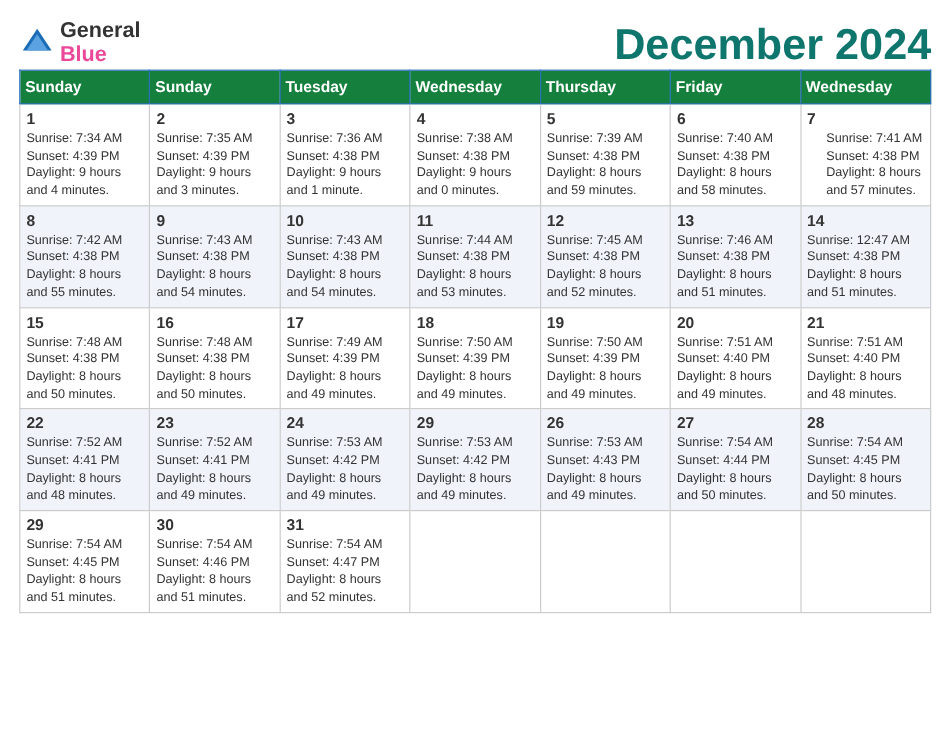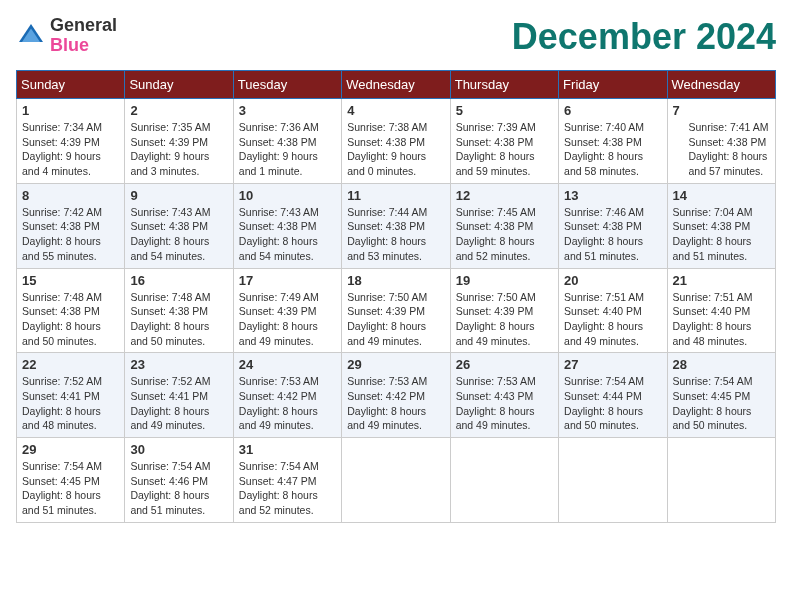--- a/index.html
+++ b/index.html
@@ -7,21 +7,20 @@
       font-family: Arial, sans-serif;
       background: #fff;
       width: 792px;
       min-height: 612px;
       padding: 16px;
     }
     .header {
       display: flex;
       justify-content: space-between;
       align-items: flex-start;
-      margin-bottom: 12px;
     }
     .logo {
       display: flex;
       align-items: center;
       gap: 4px;
     }
     .logo-text {
       font-size: 18px;
       font-weight: bold;
       line-height: 1.1;
@@ -43,26 +42,26 @@
     .location-title {
       font-size: 16px;
       color: #333;
     }
     .calendar {
       width: 100%;
       border-collapse: collapse;
       font-size: 11px;
     }
     .calendar th {
-      background-color: #7f1d1d;
+      background-color: #15803d;
       color: #fff;
       padding: 6px 4px;
       text-align: left;
       font-size: 13px;
-      font-weight: normal;
+      font-weight: bold;
       border: 1px solid #2970b8;
     }
     .calendar td {
       border: 1px solid #ccc;
       vertical-align: top;
       padding: 4px 5px;
       width: 108px;
       min-height: 80px;
       background: #fff;
     }
@@ -206,21 +205,21 @@
         </td>
         <td>
           <span class="day-num">13</span>
           <div class="day-info" style="white-space: pre-line;">Sunrise: 7:46 AM
 Sunset: 4:38 PM
 Daylight: 8 hours
 and 51 minutes.</div>
         </td>
         <td>
           <span class="day-num">14</span>
-          <div class="day-info" style="white-space: pre-line;">Sunrise: 7:04 AM
+          <div class="day-info" style="white-space: pre-line;">Sunrise: 12:47 AM
 Sunset: 4:38 PM
 Daylight: 8 hours
 and 51 minutes.</div>
         </td>
       </tr>
       <tr>
         <td>
           <span class="day-num">15</span>
           <div class="day-info" style="white-space: pre-line;">Sunrise: 7:48 AM
 Sunset: 4:38 PM

